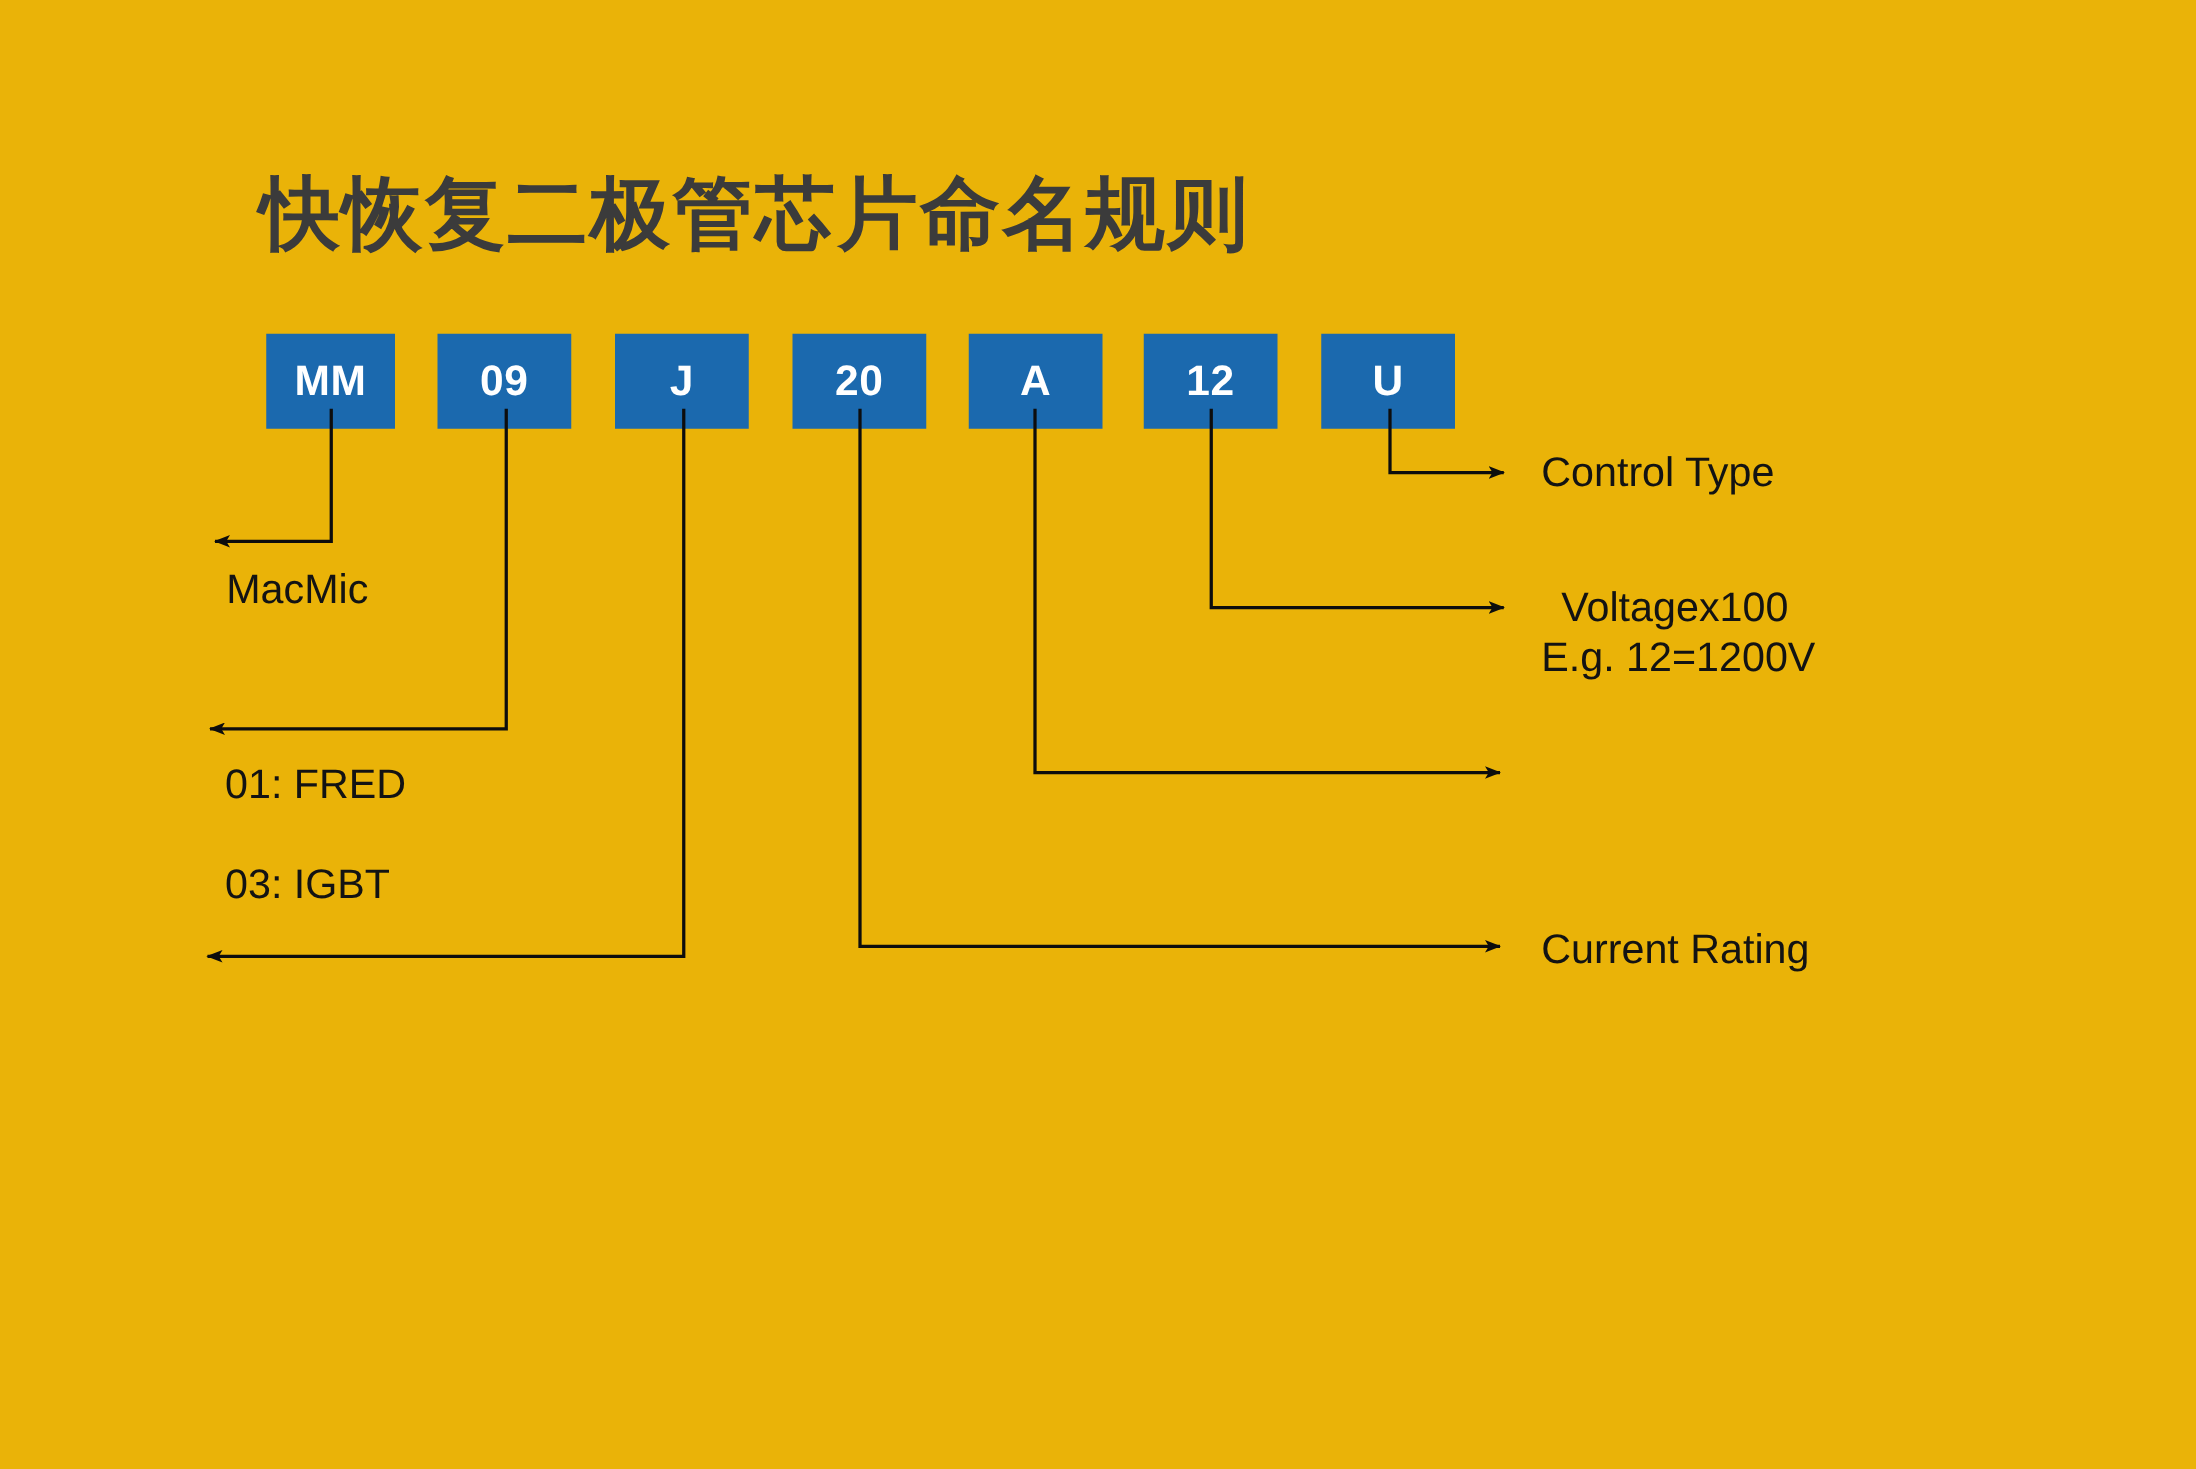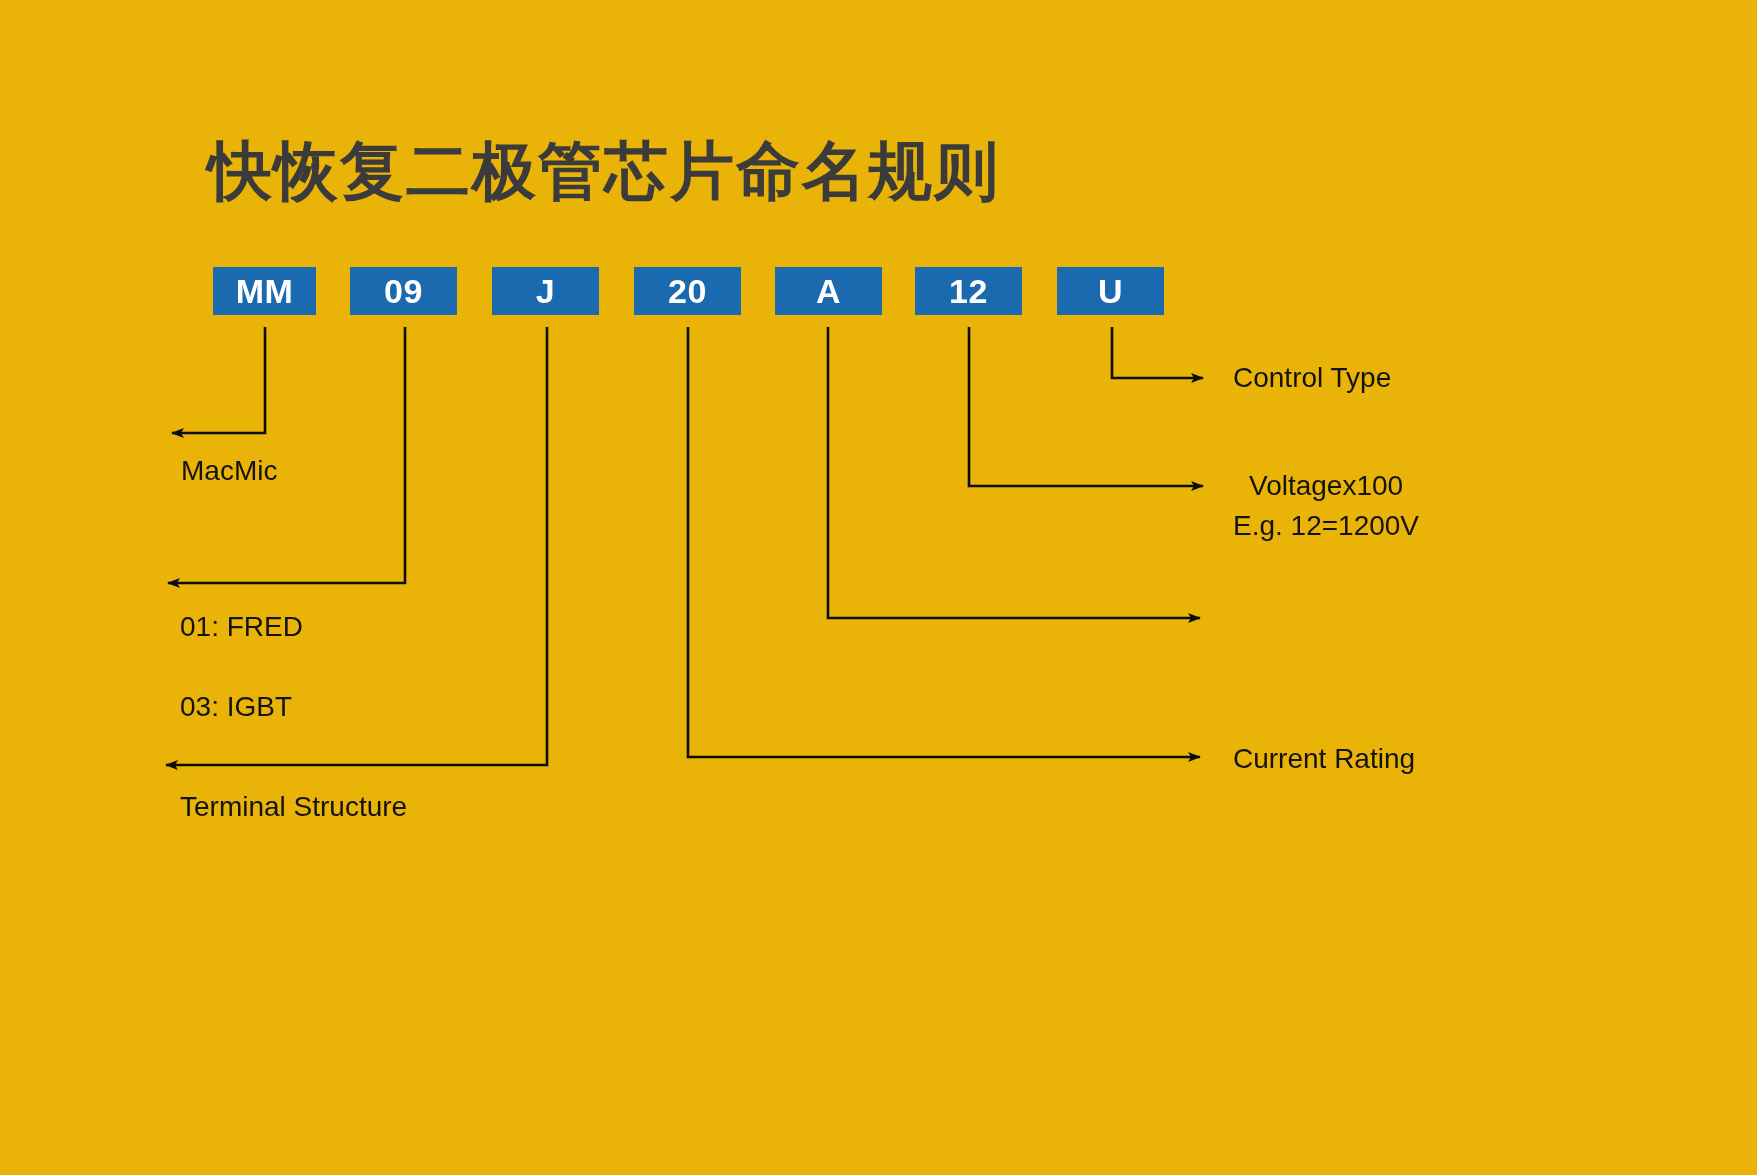--- a/index.html
+++ b/index.html
@@ -27,21 +27,21 @@
     font-weight: 700;
     letter-spacing: 2px;
     color: #3b3b3b;
     white-space: nowrap;
     font-family: "DejaVu Sans", "Liberation Sans", sans-serif;
   }
   
   .code-box {
     position: absolute;
     top: 267px;
-    height: 48px;
+    height: 76px;
     background: #1b69ae;
     color: #ffffff;
     font-size: 34px;
     font-weight: 700;
     display: flex;
     align-items: center;
     justify-content: center;
     letter-spacing: 0.5px;
   }
   
@@ -49,21 +49,21 @@
     position: absolute;
     left: 0;
     top: 0;
     width: 1757px;
     height: 1175px;
     pointer-events: none;
   }
   
   .callout {
     position: absolute;
-    font-size: 28px;
+    font-size: 33px;
     line-height: 45px;
     color: #131313;
     white-space: pre;
   }
 </style>
 </head>
 <body>
 
 <div id="canvas">
 
@@ -111,21 +111,20 @@
     </g>
   </svg>
 
   <div class="callout" style="left:181px; top:448px;">MacMic</div>
 
   <div class="callout" style="left:180px; top:604px;text-align:right;">01: FRED</div>
 
 
   <div class="callout" style="left:180px; top:684px;">03: IGBT</div>
 
-  <div class="callout" style="left:180px; top:784px;">Terminal Structure</div>
 
   <div class="callout" style="left:1233px; top:355px;">Control Type</div>
 
   <div class="callout" style="left:1249px; top:463px;">Voltagex100</div>
 
   <div class="callout" style="left:1233px; top:503px;">E.g. 12=1200V</div>
 
 
   <div class="callout" style="left:1233px; top:736px;">Current Rating</div>
 

